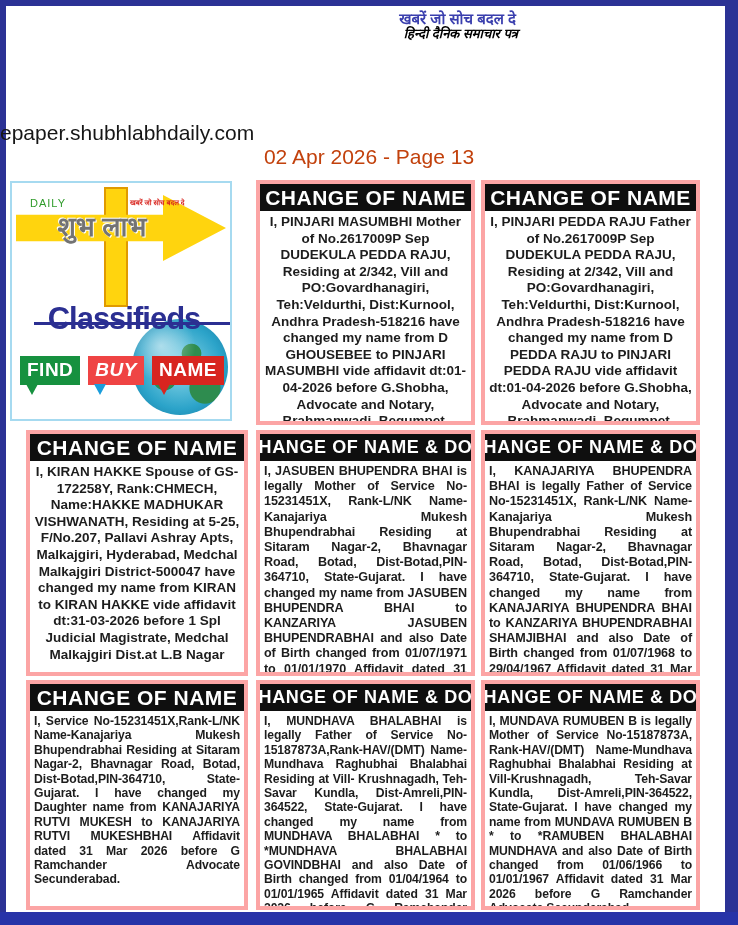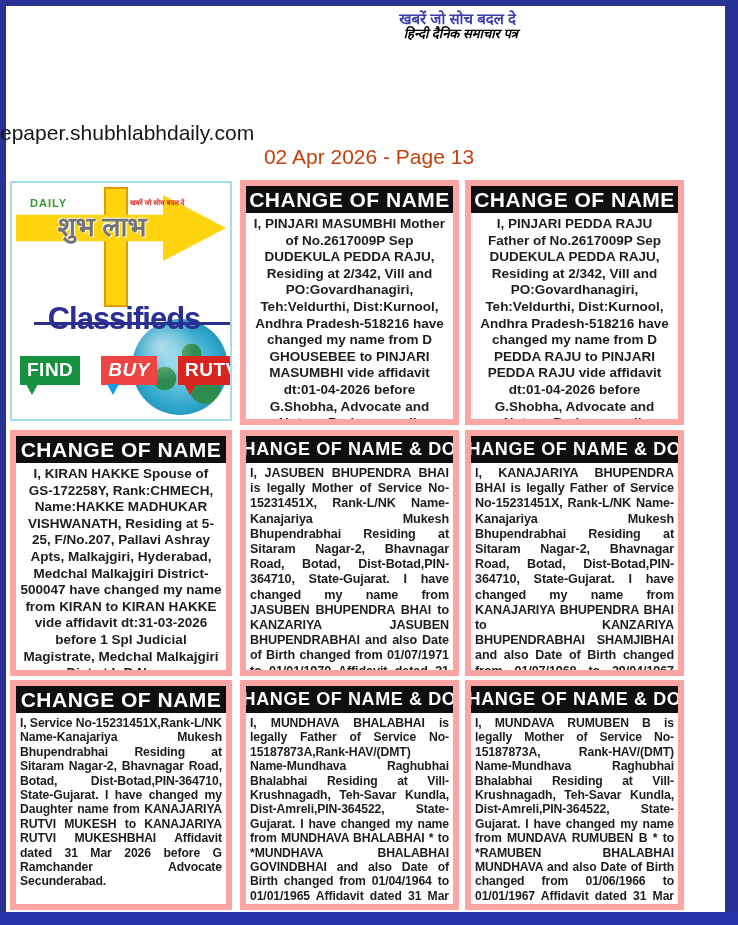--- a/index.html
+++ b/index.html
@@ -25,55 +25,55 @@
 
   
   .c1{left:10px;width:222px;}
   .c2{left:240px;width:219px;}
   .c3{left:465px;width:219px;}
   .r1{top:180px;height:245px;}
   .r2{top:430px;height:246px;}
   .r3{top:680px;height:230px;}
 
   
-  .ad{position:absolute;border:6px solid #fca5a5;background:#fff;box-sizing:border-box;overflow:hidden;}
+  .ad{position:absolute;border:4px solid #fca5a5;background:#fff;box-sizing:border-box;overflow:hidden;margin-left:16px;}
   .ad-header{
     background:#0f0f0f;color:#fff;height:27px;display:flex;align-items:center;justify-content:center;
     font-weight:bold;font-size:21px;letter-spacing:.5px;white-space:nowrap;
   }
   .ad.dob .ad-header{font-size:18px;letter-spacing:.6px;}
   .ad-body{
     padding:3px 4px;color:#1d1d1d;font-weight:bold;overflow:hidden;
   }
   .ad.center .ad-body{text-align:center;font-size:13.5px;line-height:16.6px;}
   .ad.justify .ad-body{text-align:justify;font-size:12.6px;line-height:15.2px;letter-spacing:-.1px;}
   .ad.r3.justify .ad-body{font-size:12.2px;line-height:14.4px;}
 
   
   .cbox{position:absolute;left:10px;top:181px;width:222px;height:240px;border:2px solid #a6daf0;background:#fff;box-sizing:border-box;overflow:hidden;}
   .sign-post{position:absolute;left:92px;top:4px;width:20px;height:116px;background:#ffd40e;border:2px solid #e09a00;z-index:1;}
   .arrow{position:absolute;left:4px;top:12px;width:210px;height:66px;background:#ffd40e;z-index:2;
     clip-path:polygon(0 30%,70% 30%,70% 0,100% 50%,70% 100%,70% 70%,0 70%);}
-  .arrow-daily{position:absolute;left:18px;top:14px;z-index:3;color:#2f9b2a;font-weight:bold;font-size:11px;letter-spacing:1px;}
+  .arrow-daily{position:absolute;left:18px;top:14px;z-index:3;color:#2f9b2a;font-weight:normal;font-size:11px;letter-spacing:1px;}
   .arrow-tagline{position:absolute;left:118px;top:15px;z-index:3;color:#d8251f;font-weight:bold;font-size:7px;white-space:nowrap;}
   .arrow-title{position:absolute;left:10px;top:24px;width:160px;z-index:3;color:#737373;font-weight:bold;font-size:27px;text-align:center;
     text-shadow:1px 1px 0 #fff,-1px -1px 0 #fff;}
   .classifieds-row{position:absolute;left:18px;top:118px;width:100%;height:44px;z-index:2;padding-left:36px;}
   .classifieds-rule{position:absolute;left:4px;right:34px;top:21px;height:3px;background:#2b2f92;}
   .classifieds-title{position:absolute;left:0;top:0;width:188px;text-align:center;color:#2b2f92;font-weight:bold;font-size:31px;letter-spacing:-1px;}
   .trumpet{position:absolute;right:2px;top:4px;width:34px;height:34px;background:#d8251f;
     clip-path:polygon(0 38%,55% 18%,100% 0,100% 100%,55% 82%,0 62%);border-radius:4px;}
   .globe{position:absolute;right:2px;bottom:4px;width:96px;height:96px;border-radius:50%;z-index:1;
     background:
       radial-gradient(circle at 30% 28%, rgba(255,255,255,.55), rgba(255,255,255,0) 36%),
       radial-gradient(circle at 62% 36%, #2e8c4f 0 11%, rgba(0,0,0,0) 12%),
       radial-gradient(circle at 34% 62%, #2e8c4f 0 13%, rgba(0,0,0,0) 14%),
       radial-gradient(circle at 76% 72%, #2e8c4f 0 15%, rgba(0,0,0,0) 16%),
       radial-gradient(circle at 50% 50%, #8fd9ea, #2ba3c9 62%, #13749c);}
-  .tags{position:absolute;left:8px;bottom:34px;display:flex;gap:21px;z-index:3;align-items:flex-end;}
+  .tags{position:absolute;left:8px;bottom:34px;display:flex;gap:8px;z-index:3;align-items:flex-end;}
   .tag{color:#fff;font-weight:bold;font-size:19px;padding:3px 7px 4px;position:relative;letter-spacing:.5px;}
   .tag::after{content:"";position:absolute;left:6px;bottom:-10px;border:6px solid transparent;border-bottom:none;}
   .tag-find{background:#16913f;} .tag-find::after{border-top:11px solid #16913f;}
   .tag-buy{background:#ef4444;font-style:italic;} .tag-buy::after{border-top:11px solid #1a9ddb;}
   .tag-sell{background:#d8251f;} .tag-sell::after{border-top:11px solid #d8251f;}
 </style>
 </head>
 <body>
 
 <div class="page">
@@ -99,21 +99,21 @@
     <div class="arrow-title">शुभ लाभ</div>
     <div class="classifieds-row">
       <div class="classifieds-rule"></div>
       <div class="classifieds-title">Classifieds</div>
       <div class="trumpet"></div>
     </div>
     <div class="globe"></div>
     <div class="tags">
       <span class="tag tag-find">FIND</span>
       <span class="tag tag-buy">BUY</span>
-      <span class="tag tag-sell">RUTVI</span>
+      <span class="tag tag-sell">NAME</span>
     </div>
   </div>
 
   <article class="ad center c2 r1">
     <header class="ad-header">CHANGE OF NAME</header>
     <div class="ad-body">I, PINJARI MASUMBHI Mother of No.2617009P Sep DUDEKULA PEDDA RAJU, Residing at 2/342, Vill and PO:Govardhanagiri, Teh:Veldurthi,  Dist:Kurnool, Andhra Pradesh-518216 have changed my name from D GHOUSEBEE to PINJARI MASUMBHI vide affidavit dt:01-04-2026 before G.Shobha, Advocate and Notary, Brahmanwadi, Begumpet, Hyderabad.</div>
   </article>
   <article class="ad center c3 r1">
     <header class="ad-header">CHANGE OF NAME</header>
     <div class="ad-body">I, PINJARI PEDDA RAJU Father of No.2617009P Sep DUDEKULA PEDDA RAJU, Residing at 2/342, Vill and PO:Govardhanagiri, Teh:Veldurthi,  Dist:Kurnool, Andhra Pradesh-518216 have changed my name from D PEDDA RAJU to PINJARI PEDDA RAJU vide affidavit dt:01-04-2026 before G.Shobha, Advocate and Notary, Brahmanwadi, Begumpet, Hyderabad.</div>

